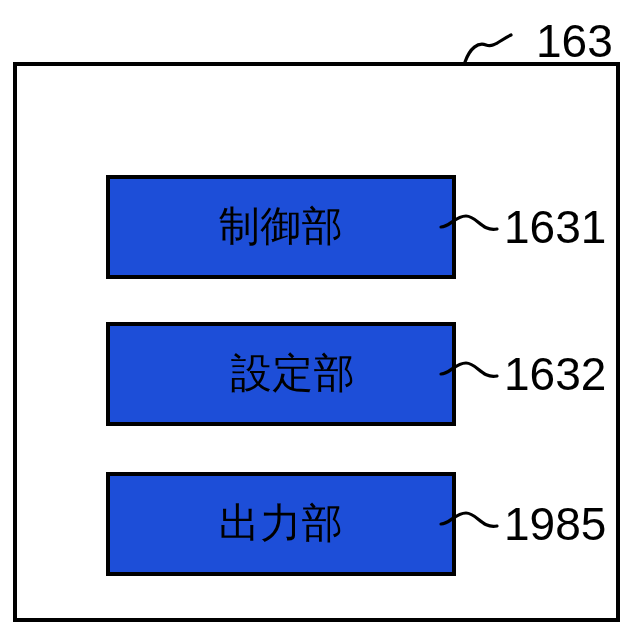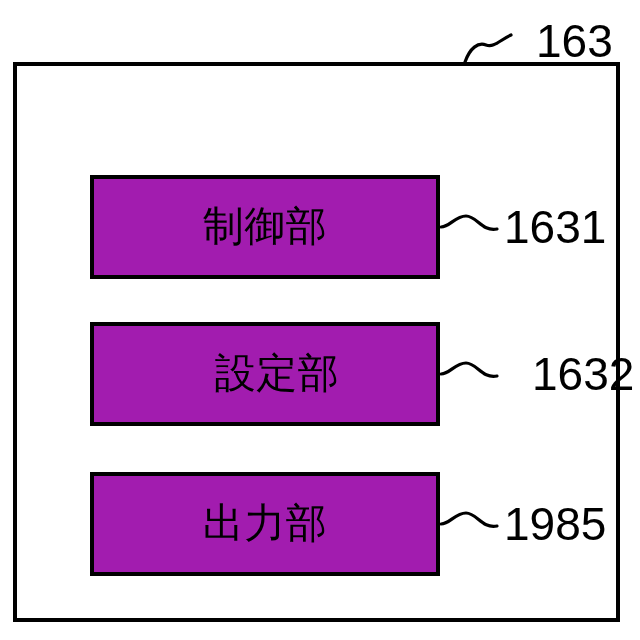--- a/index.html
+++ b/index.html
@@ -35,26 +35,26 @@
     width: 640px;
     text-align: center;
     font-size: 41px;
     line-height: 52px;
     letter-spacing: 0.5px;
     white-space: nowrap;
   }
   
   .unit-box {
     position: absolute;
-    left: 90px;
+    left: 106px;
     width: 350px;
     height: 104px;
     border: 4px solid #000000;
     box-sizing: border-box;
-    background: #a21caf;
+    background: #1d4ed8;
     display: flex;
     align-items: center;
     justify-content: center;
   }
   .unit-box-1 { top: 175px; }
   .unit-box-2 { top: 322px; padding-left: 24px; }
   .unit-box-3 { top: 472px; text-align: center; }
   .unit-label {
     font-size: 41px;
     line-height: 44px;
@@ -65,21 +65,21 @@
   
   .ref-num {
     position: absolute;
     font-size: 46px;
     line-height: 46px;
     white-space: nowrap;
     letter-spacing: 0px;
   }
   .ref-163  { left: 516px; top: 18px; margin-left: 20px; }
   .ref-1631 { left: 504px; top: 204px; }
-  .ref-1632 { left: 504px; top: 351px; margin-left: 28px; }
+  .ref-1632 { left: 504px; top: 351px; }
   .ref-1633 { left: 504px; top: 501px; }
   
   .leaders {
     position: absolute;
     left: 0;
     top: 0;
     width: 640px;
     height: 640px;
     pointer-events: none;
   }

